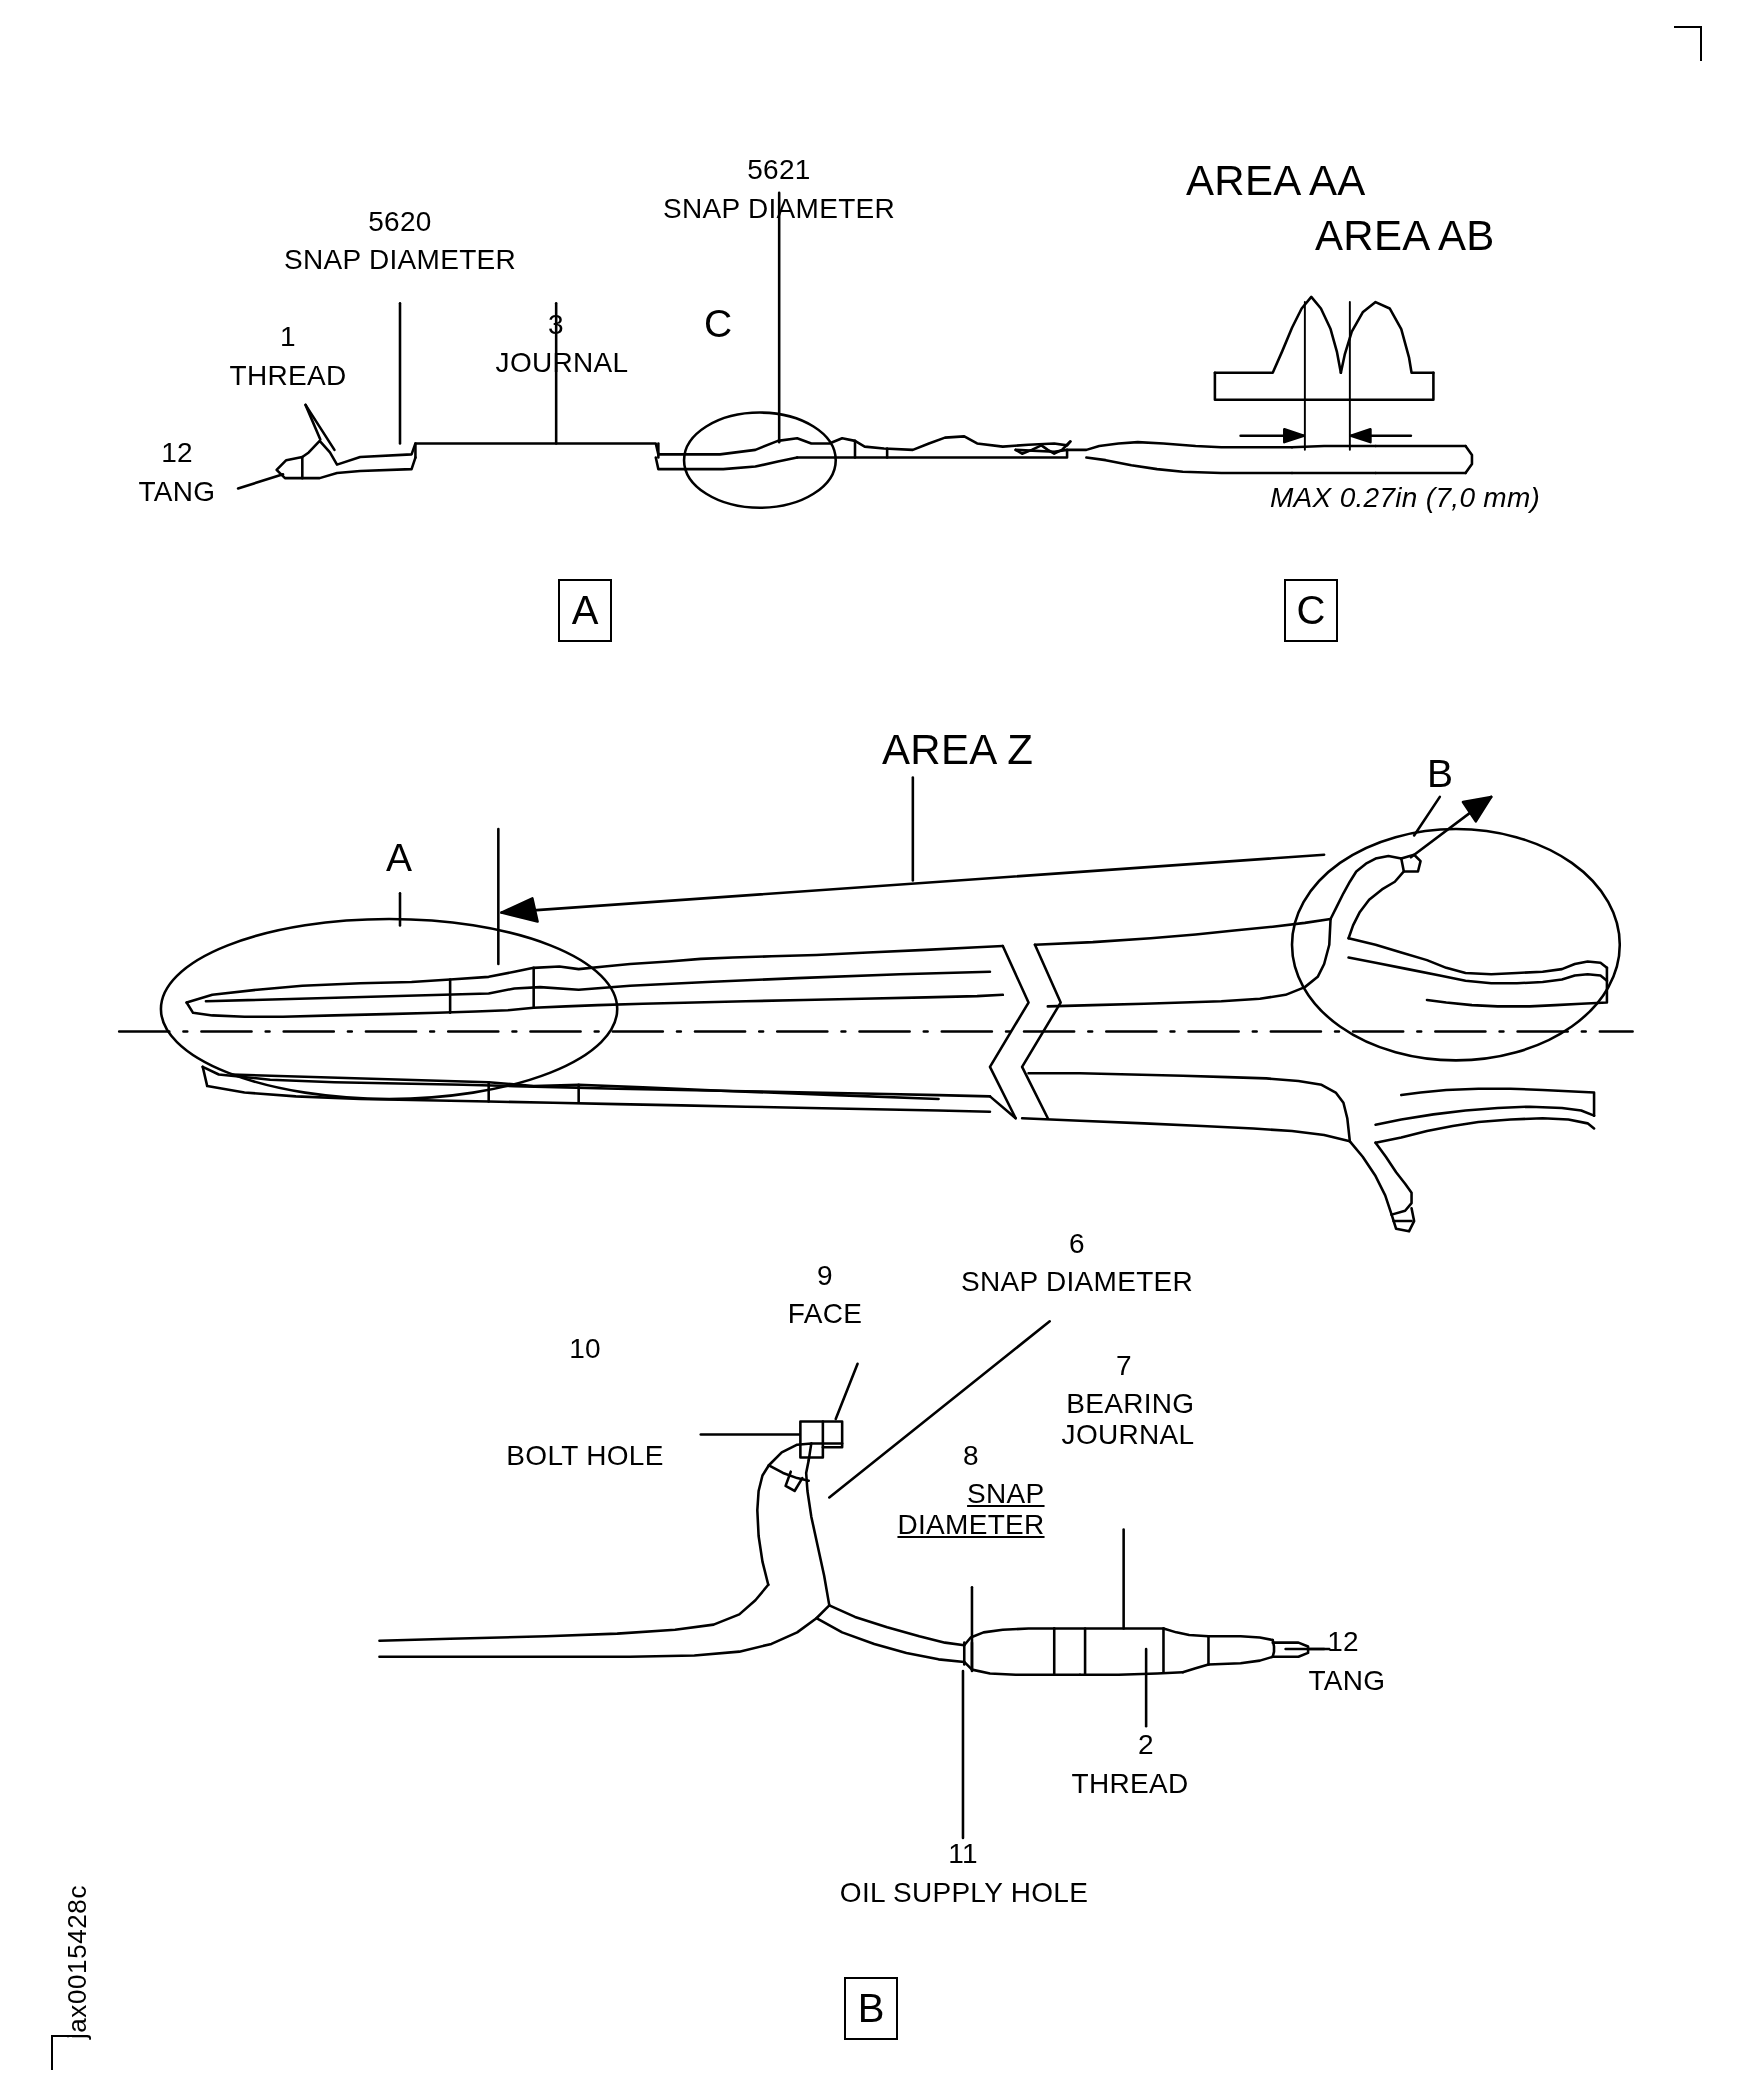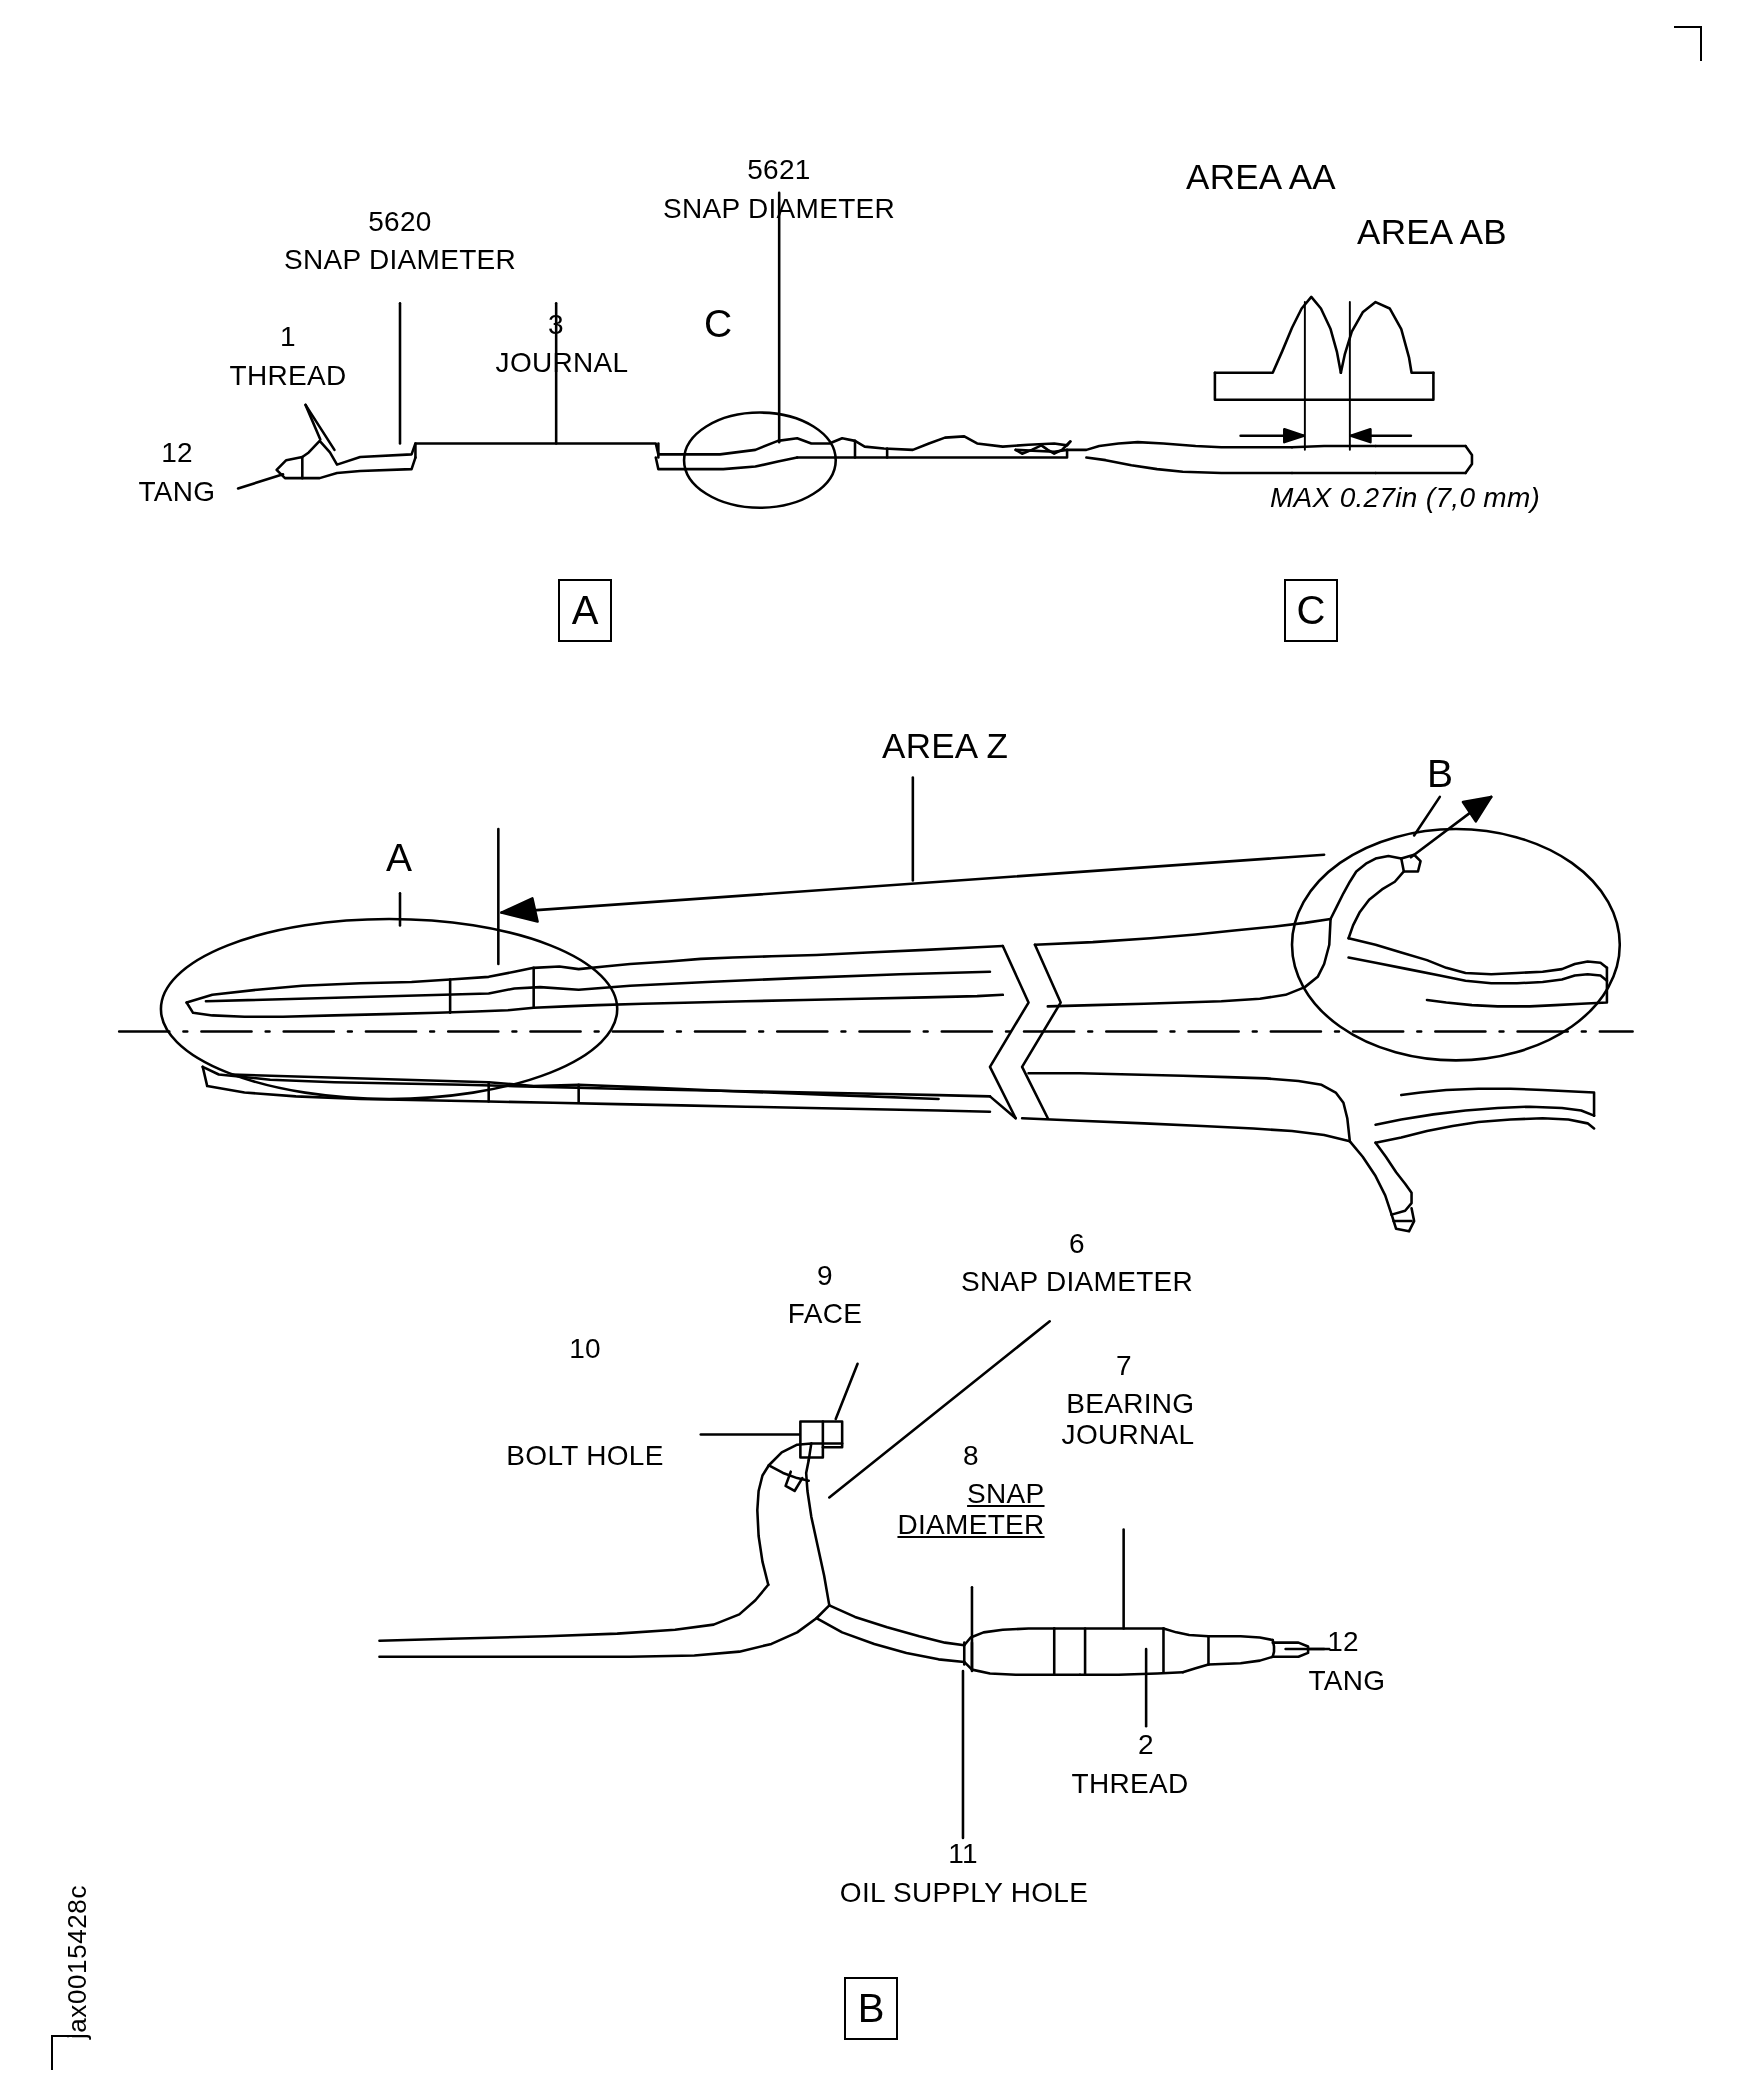--- a/index.html
+++ b/index.html
@@ -26,21 +26,21 @@
     height: 2097px;
   }
   .lbl {
     position: absolute;
     white-space: pre;
     line-height: 1.12;
     font-size: 28px;
     letter-spacing: 0.3px;
   }
   .lbl.center { text-align: right; transform: translateX(-50%); }
-  .lbl.big { font-size: 35px; }
+  .lbl.big { font-size: 42px; }
   .lbl.huge { font-size: 39px; }
   .boxlabel {
     position: absolute;
     border: 2.6px solid #000;
     font-size: 40px;
     width: 50px;
     height: 59px;
     line-height: 59px;
     text-align: center;
     transform: translateX(-50%);
@@ -267,21 +267,21 @@
   <div class="lbl center" style="left: 562px; top: 347px;">JOURNAL</div>
 
   <div class="lbl center" style="left: 177px; top: 437px;">12</div>
   <div class="lbl center" style="left: 177px; top: 476px;">TANG</div>
 
   <div class="lbl huge" style="left: 704px; top: 302px;">C</div>
 
   <div class="boxlabel" style="left: 585px; top: 579px;">A</div>
 
   <div class="lbl big" style="left: 1186px; top: 157px;">AREA AA</div>
-  <div class="lbl big" style="left: 1357px; top: 212px;">AREA AB</div>
+  <div class="lbl big" style="left: 1315px; top: 212px;">AREA AB</div>
   <div class="lbl" style="left: 1270px; top: 482px; font-style: italic;">MAX 0.27in (7,0 mm)</div>
 
   <div class="boxlabel" style="left: 1311px; top: 579px;">C</div>
 
   <div class="lbl big" style="left: 882px; top: 726px;">AREA Z</div>
   <div class="lbl huge" style="left: 386px; top: 836px;">A</div>
   <div class="lbl huge" style="left: 1427px; top: 752px;">B</div>
 
   <div class="lbl center" style="left: 1077px; top: 1228px;">6</div>
   <div class="lbl center" style="left: 1077px; top: 1266px;">SNAP DIAMETER</div>

